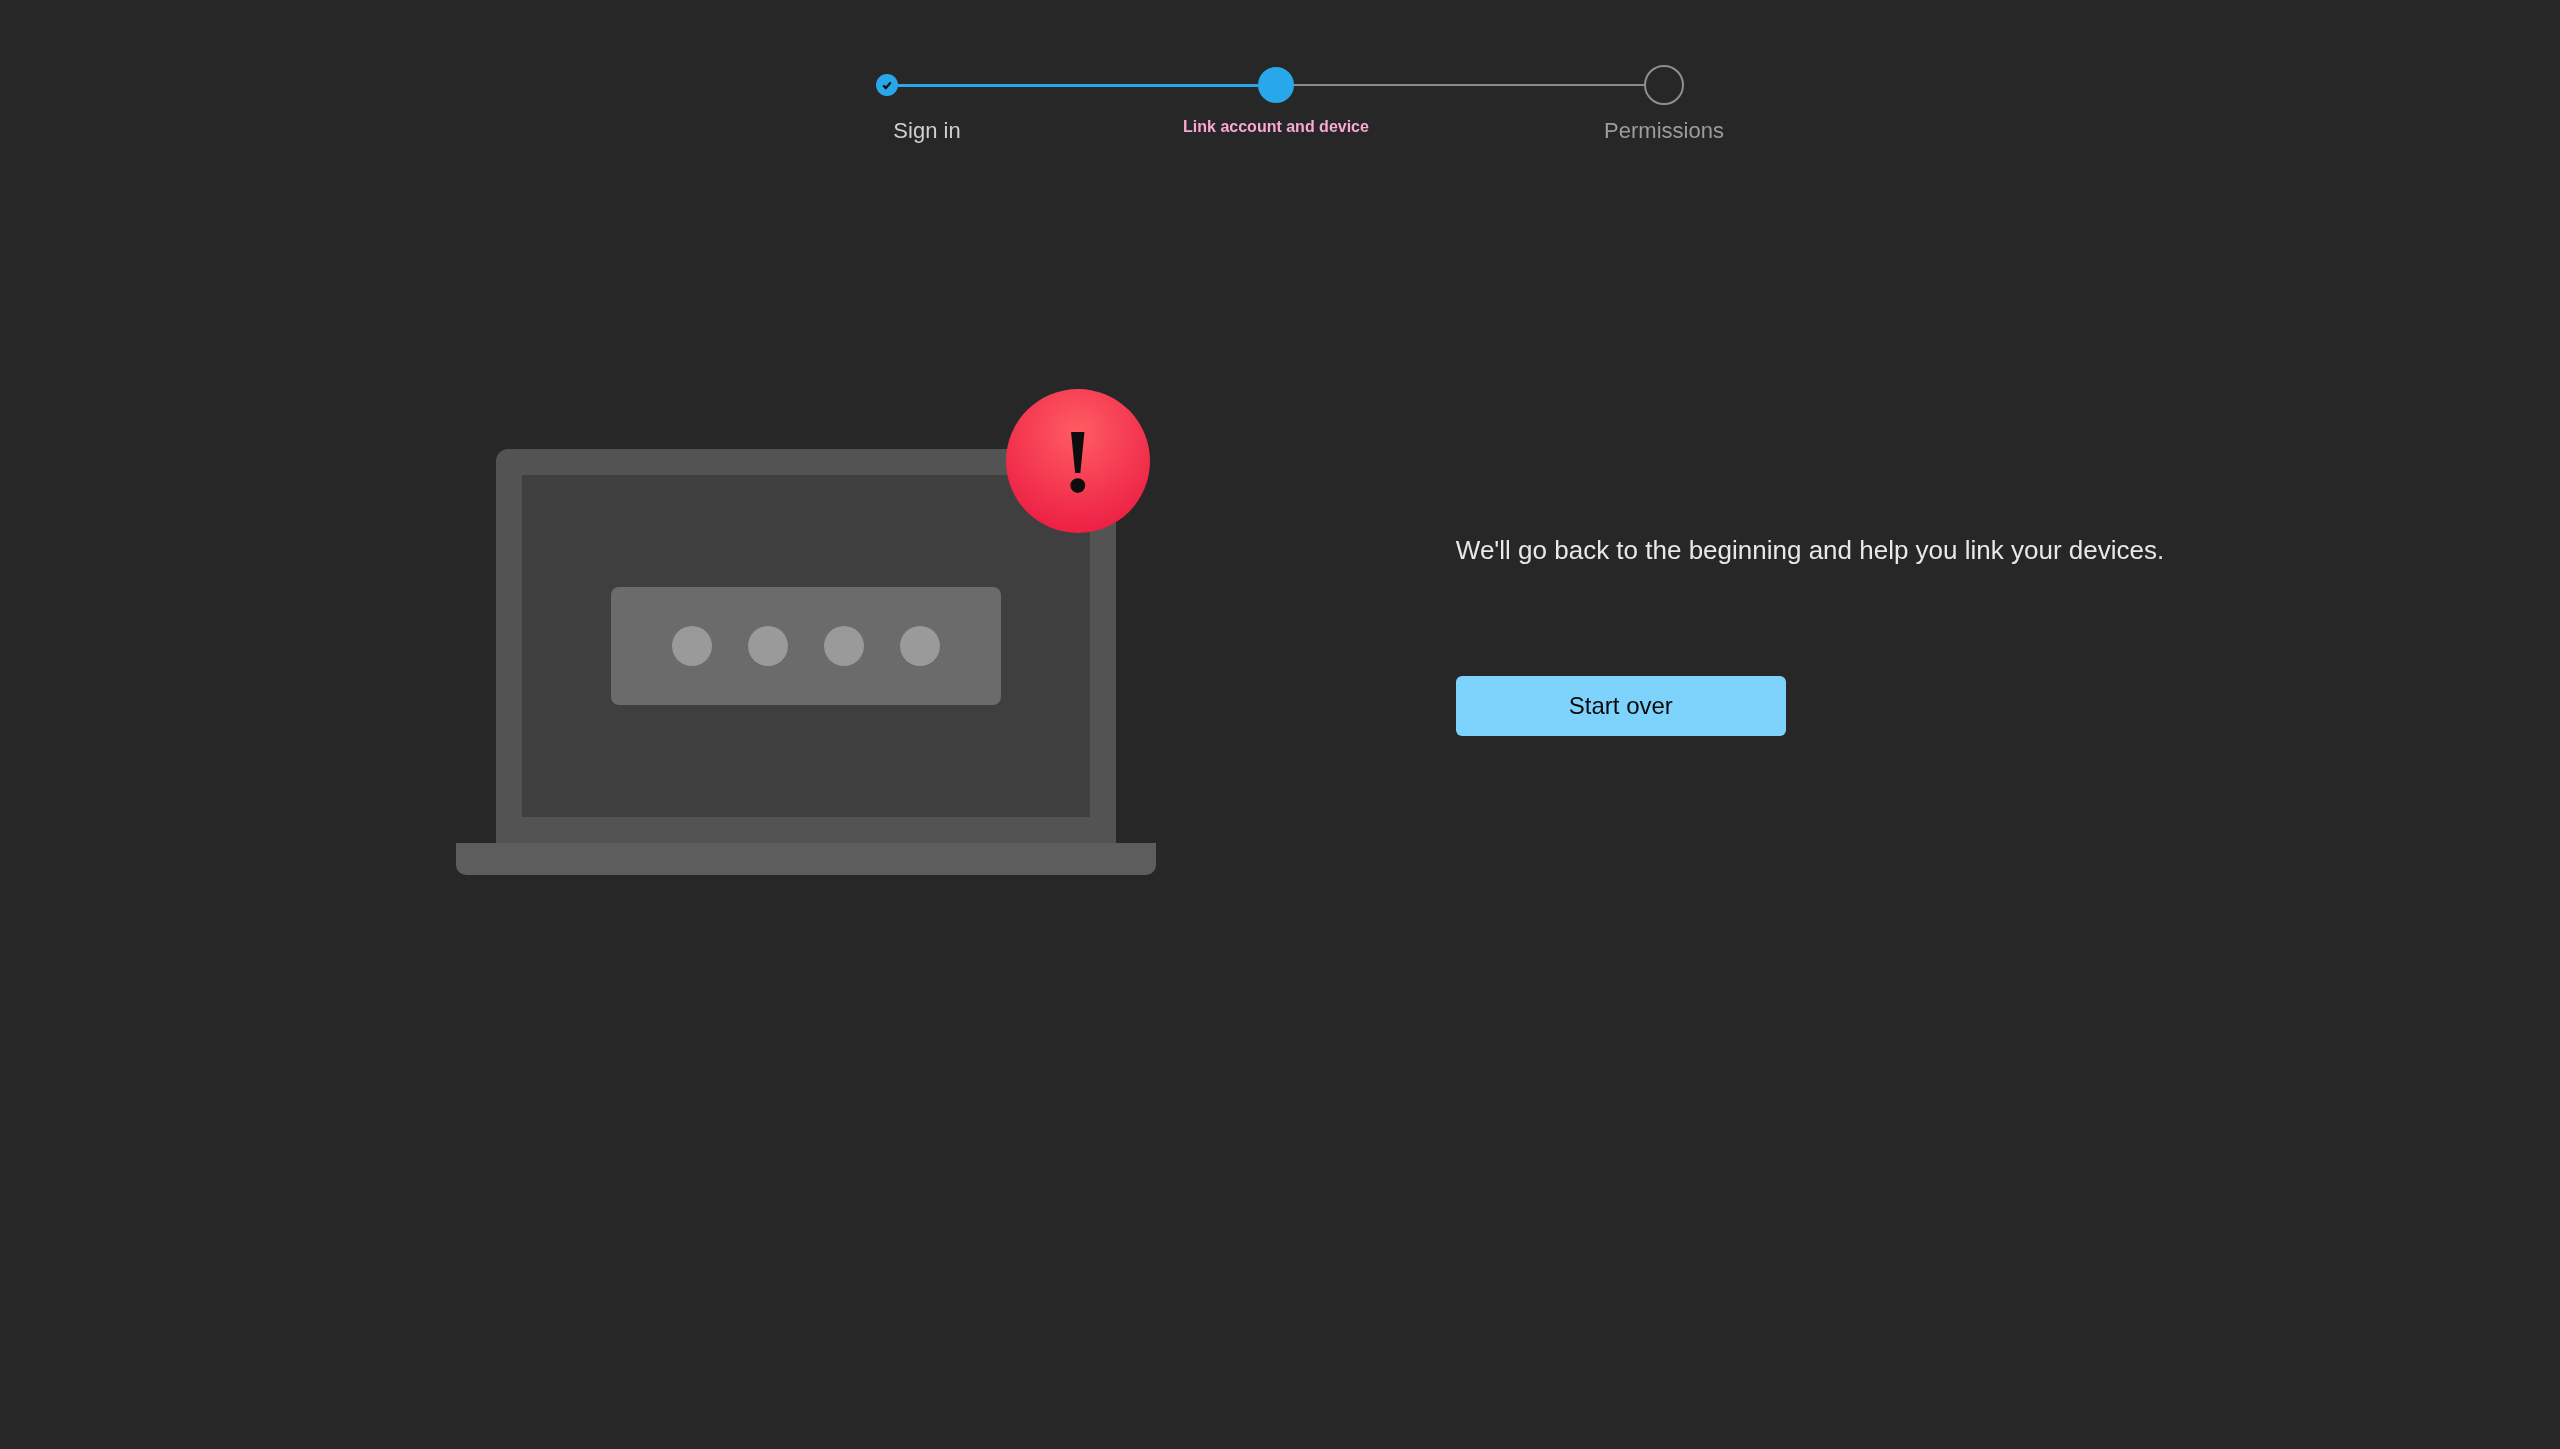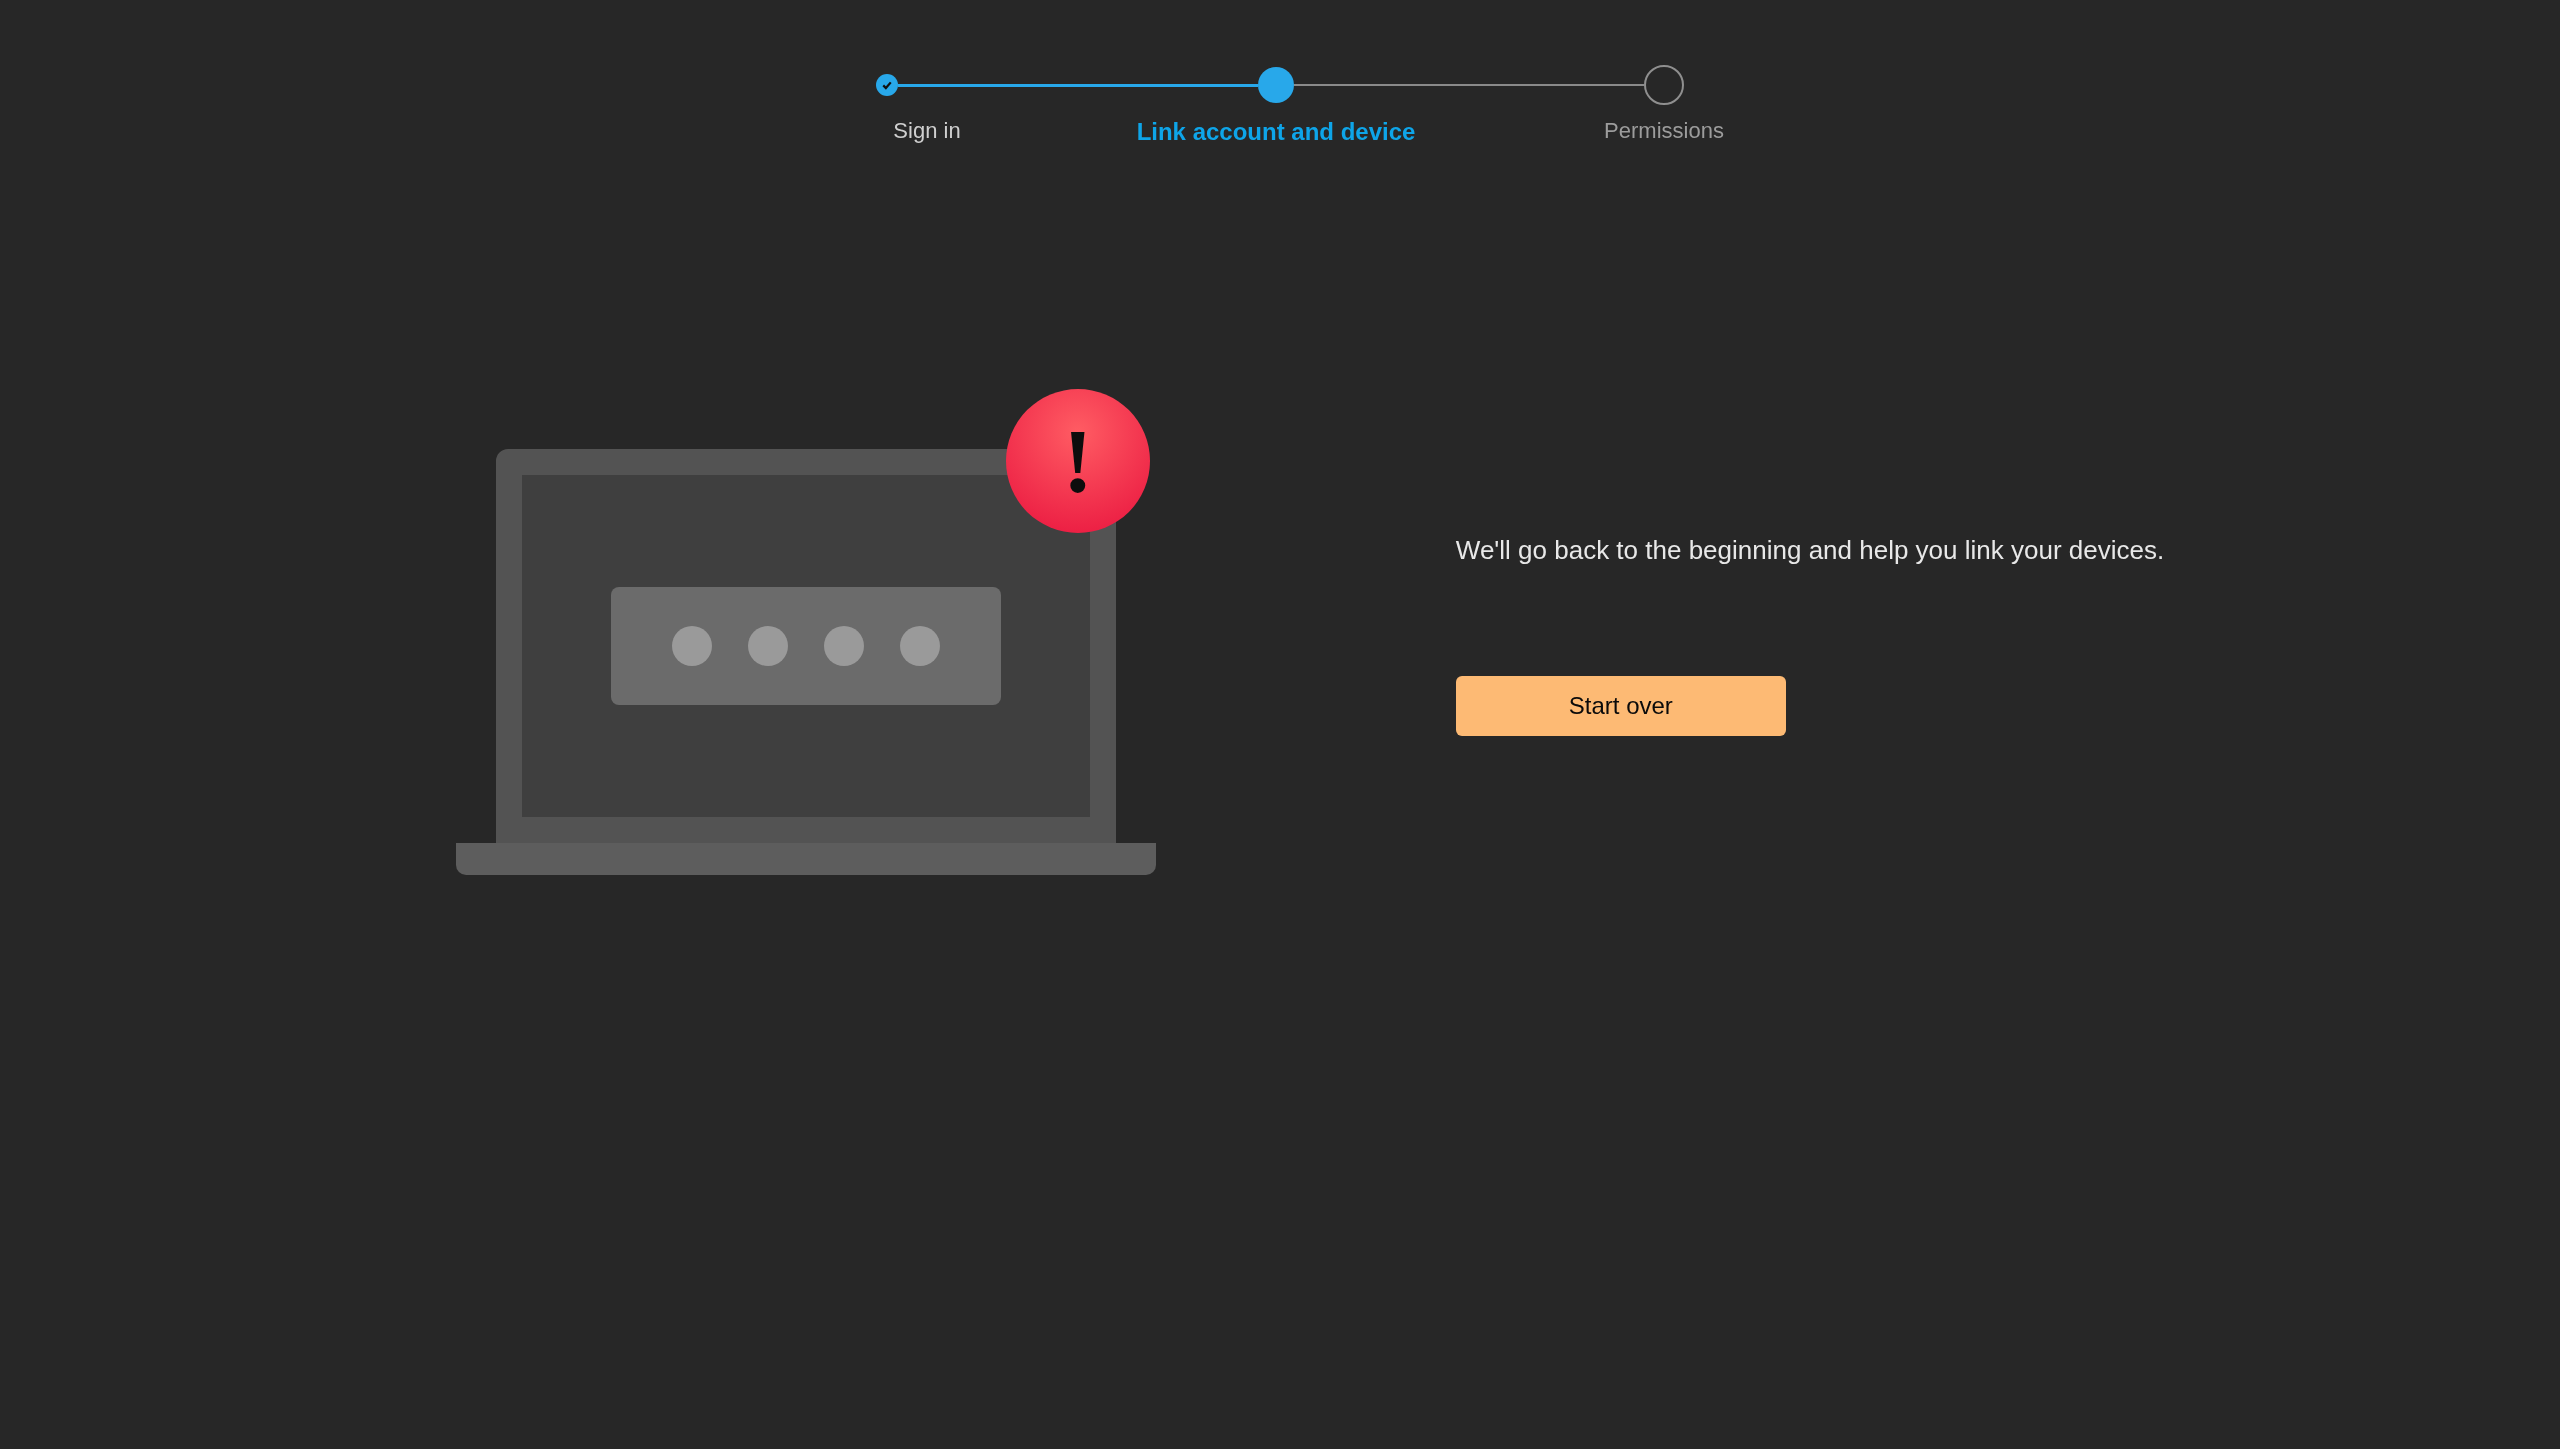--- a/index.html
+++ b/index.html
@@ -64,21 +64,21 @@
       border: 2px solid #8f8f8f;
     }
 
     .step-label {
       margin-top: 22px;
       font-size: 22px;
       white-space: nowrap;
     }
 
     .step-label.completed { color: #cfcfcf; font-weight: 400; margin-left: 40px; }
-    .step-label.current   { color: #0ea5e9; font-weight: 600; font-size: 24px;}
+    .step-label.current   { color: #f9a8d4; font-weight: 600; font-size: 16px;}
     .step-label.upcoming  { color: #9c9c9c; font-weight: 400; }
 
     .connector {
       height: 3px;
       background: #28a8ea;
       width: 360px;
       margin-top: 10px; 
     }
     .connector.inactive {
       height: 2px;
@@ -188,21 +188,21 @@
 
     .subtitle {
       font-size: 26px;
       font-weight: 400;
       color: #e8e8e8;
       margin-bottom: 110px;
     }
 
     .primary-btn {
       display: inline-block;
-      background: #fdba74;
+      background: #7dd3fc;
       color: #0a0a0a;
       font-size: 24px;
       font-weight: 400;
       padding: 16px 0;
       width: 330px;
       text-align: center;
       border-radius: 6px;
       border: none;
       cursor: pointer;
     }

